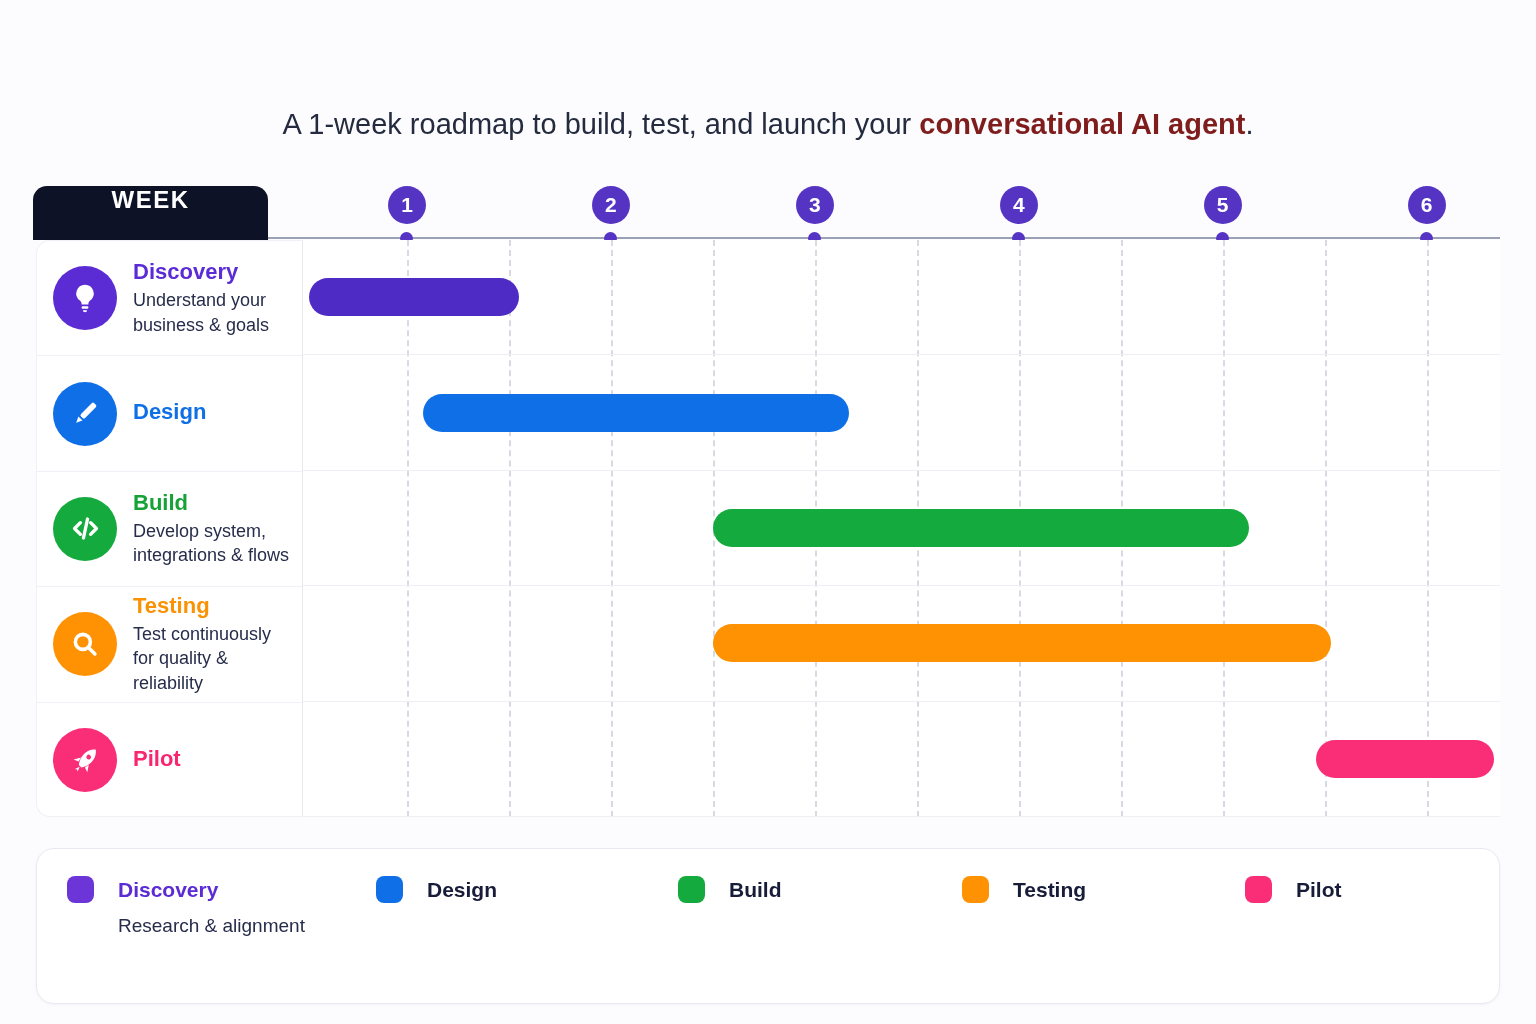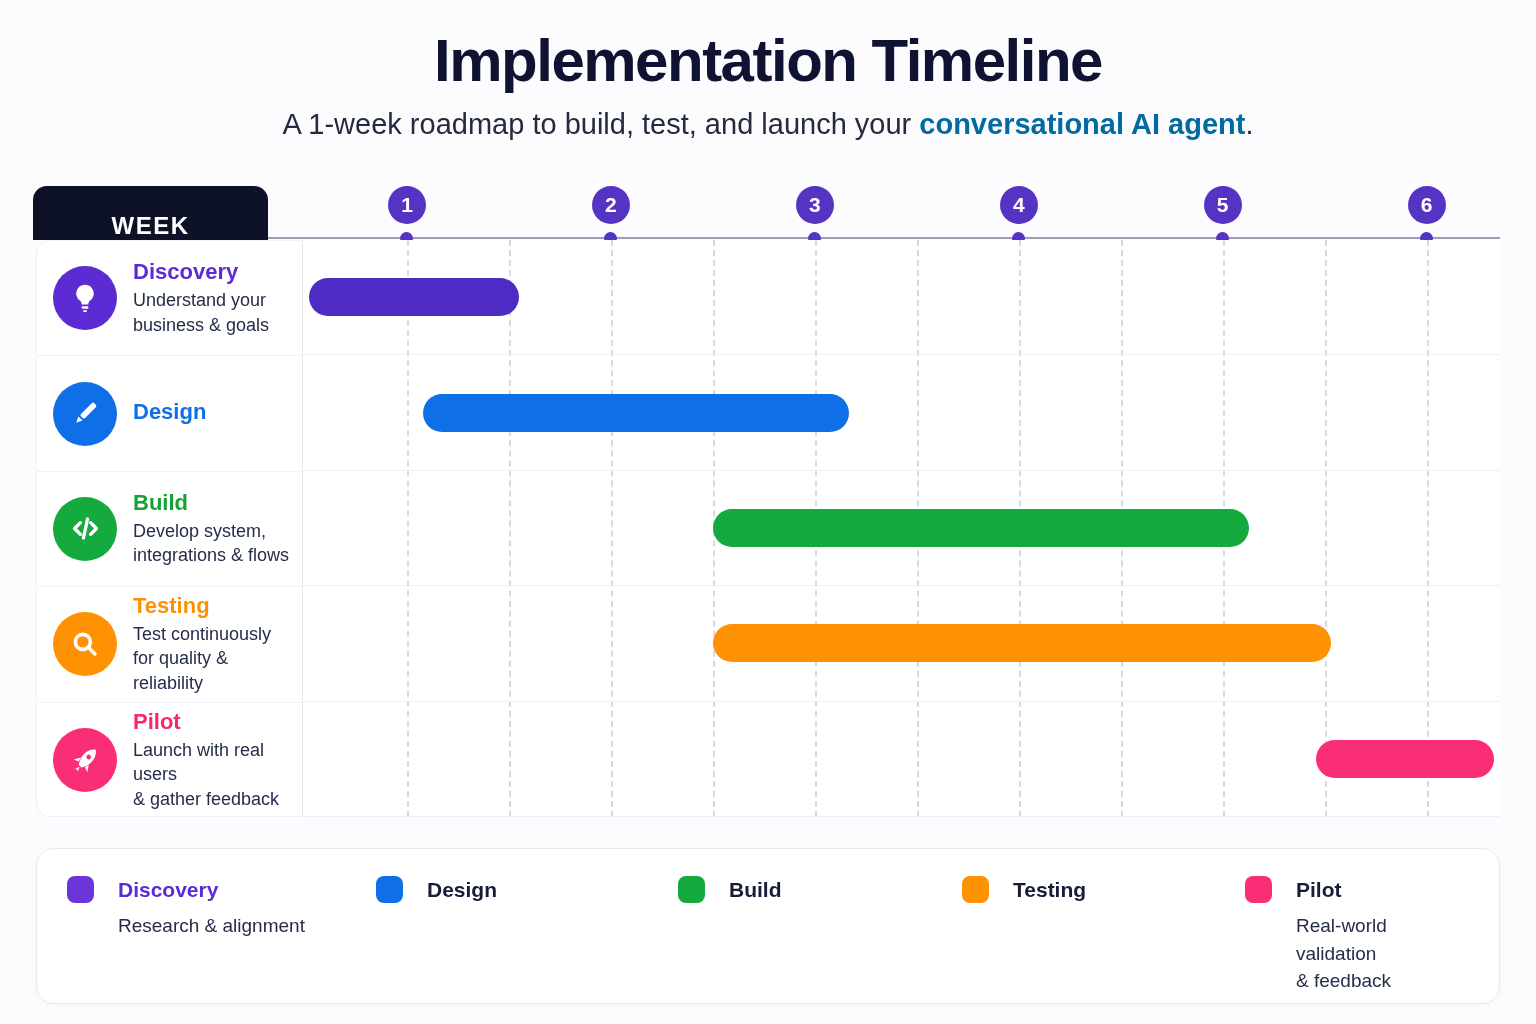--- a/index.html
+++ b/index.html
@@ -5,25 +5,25 @@
   * { margin:0; padding:0; box-sizing:border-box; }
   html,body { background:#fff; }
   body { font-family:"Liberation Sans", sans-serif; }
   .stage{ position:relative; width:1536px; height:1024px; background:#FCFCFE; overflow:hidden; }
 
   
   .title{ position:absolute; top:26px; left:0; width:100%; text-align:center;
           font-size:60px; font-weight:800; letter-spacing:-1.5px; color:#0F1331; }
   .subtitle{ position:absolute; top:108px; left:0; width:100%; text-align:center;
           font-size:29px; font-weight:500; color:#252B3F; }
-  .subtitle .hl{ color:#0369a1; font-weight:600; }
+  .subtitle .hl{ color:#7f1d1d; font-weight:600; }
 
   
   .week-box{ position:absolute; left:33px; top:186px; width:235px; height:54px;
-          background:#0D1227; border-radius:14px 14px 0 0; display:flex; align-items:flex-end; justify-content:center; }
+          background:#0D1227; border-radius:14px 14px 0 0; display:flex; align-items:flex-start; justify-content:center; }
   .week-box span{ color:#fff; font-size:24px; font-weight:700; letter-spacing:1.5px; }
   .axis-line{ position:absolute; left:268px; top:236.5px; width:1232px; height:2.5px; background:#9AA1B4; }
   .markers{ position:absolute; left:303px; top:0; width:1197px; height:250px; }
   .wk-circle{ position:absolute; top:186px; width:38px; height:38px; margin-left:-19px;
           background:#5534C4; border-radius:50%; display:flex; align-items:center; justify-content:center;
           color:#fff; font-size:21px; font-weight:700; }
   .wk-dot{ position:absolute; top:231.5px; width:13px; height:13px; margin-left:-6.5px;
           background:#5534C4; border-radius:50%; }
 
   
@@ -51,21 +51,20 @@
   .li-head{ display:flex; align-items:center; gap:24px; }
   .li-swatch{ width:27px; height:27px; border-radius:8px; }
   .li-title{ font-size:21px; font-weight:700; color:#171C38; }
   .li-desc{ margin:9px 0 0 51px; font-size:19px; color:#262D4B; line-height:1.45; max-width:215px; }
 </style>
 </head>
 <body>
 
 <div class="stage">
 
-  <h1 class="title">Implementation Timeline</h1>
   <p class="subtitle"><span>A 1-week roadmap to build, test, and launch your </span><span class="hl">conversational AI agent</span><span>.</span></p>
 
   <div class="week-box">
     <span>WEEK</span>
   </div>
   <div class="axis-line"></div>
   <div class="markers" id="markers">
       <div class="wk-circle" style="left: 8.68825%;">
         <span>1</span>
       </div>
@@ -179,21 +178,20 @@
               <path fill="#fff" d="M12 1.8c2.5 1.8 3.8 4.7 3.8 7.9 0 2.9-1 5.8-2.6 7.7h-2.4C9.2 15.5 8.2 12.6 8.2 9.7c0-3.2 1.3-6.1 3.8-7.9z"></path>
               <circle cx="12" cy="8.8" r="1.6" fill="#FA2D77"></circle>
               <path fill="#fff" d="M8.4 12.6 5.6 17l3.4-1.2z"></path>
               <path fill="#fff" d="M15.6 12.6 18.4 17l-3.4-1.2z"></path>
               <path fill="#fff" d="M12 17.9l1.3 3.3-1.3-.8-1.3.8z"></path>
             </g>
           </svg>
         </div>
         <div class="ltext">
           <div class="ptitle" style="color: rgb(248, 37, 111);">Pilot</div>
-          <div class="pdesc"><span>Launch with real users</span><br><span>&amp; gather feedback</span></div>
         </div>
       </div>
     </div>
 
   <div class="legend" id="legend">
       <div class="litem">
         <div class="li-head">
           <div class="li-swatch" style="background: rgb(107, 53, 216);"></div>
           <div class="li-title" style="color: rgb(91, 43, 214);">Discovery</div>
         </div>
@@ -215,16 +213,15 @@
         <div class="li-head">
           <div class="li-swatch" style="background: rgb(255, 146, 3);"></div>
           <div class="li-title" style="color: rgb(23, 28, 56);">Testing</div>
         </div>
       </div>
       <div class="litem">
         <div class="li-head">
           <div class="li-swatch" style="background: rgb(250, 45, 119);"></div>
           <div class="li-title" style="color: rgb(23, 28, 56);">Pilot</div>
         </div>
-        <div class="li-desc"><span>Real-world validation</span><br><span>&amp; feedback</span></div>
       </div>
     </div>
 </div>
 
 </body></html>

